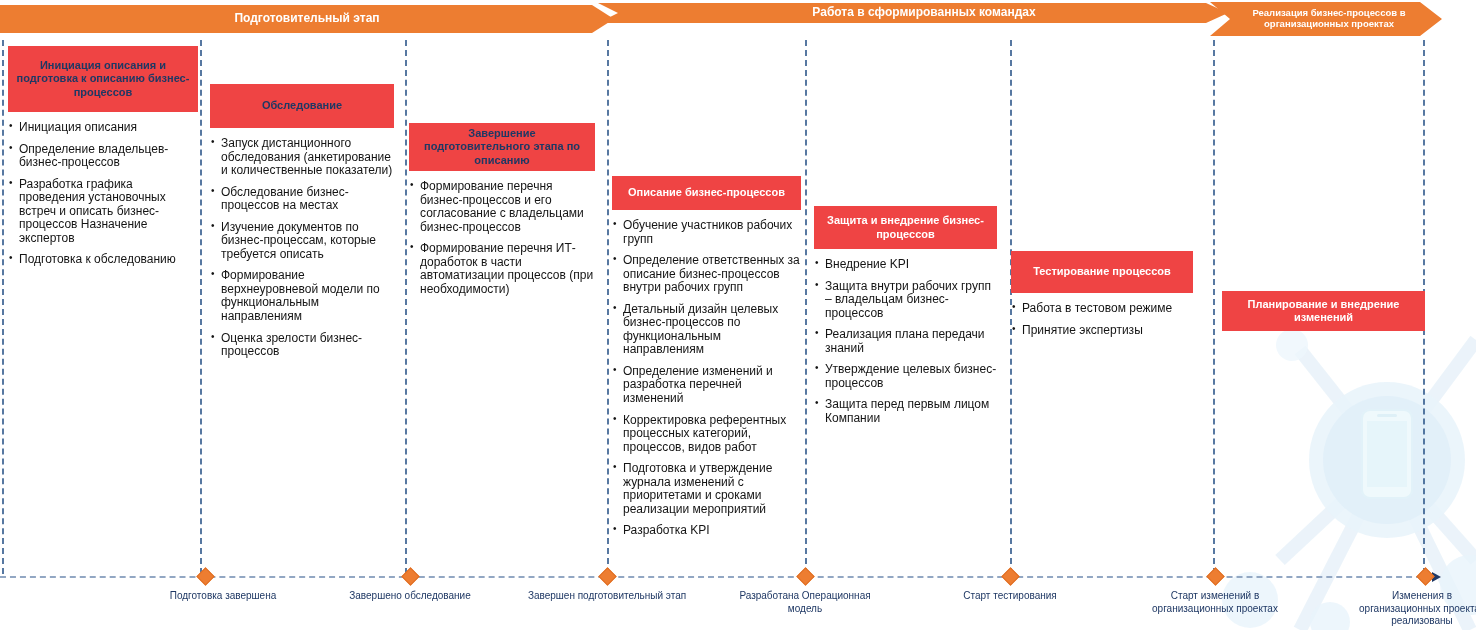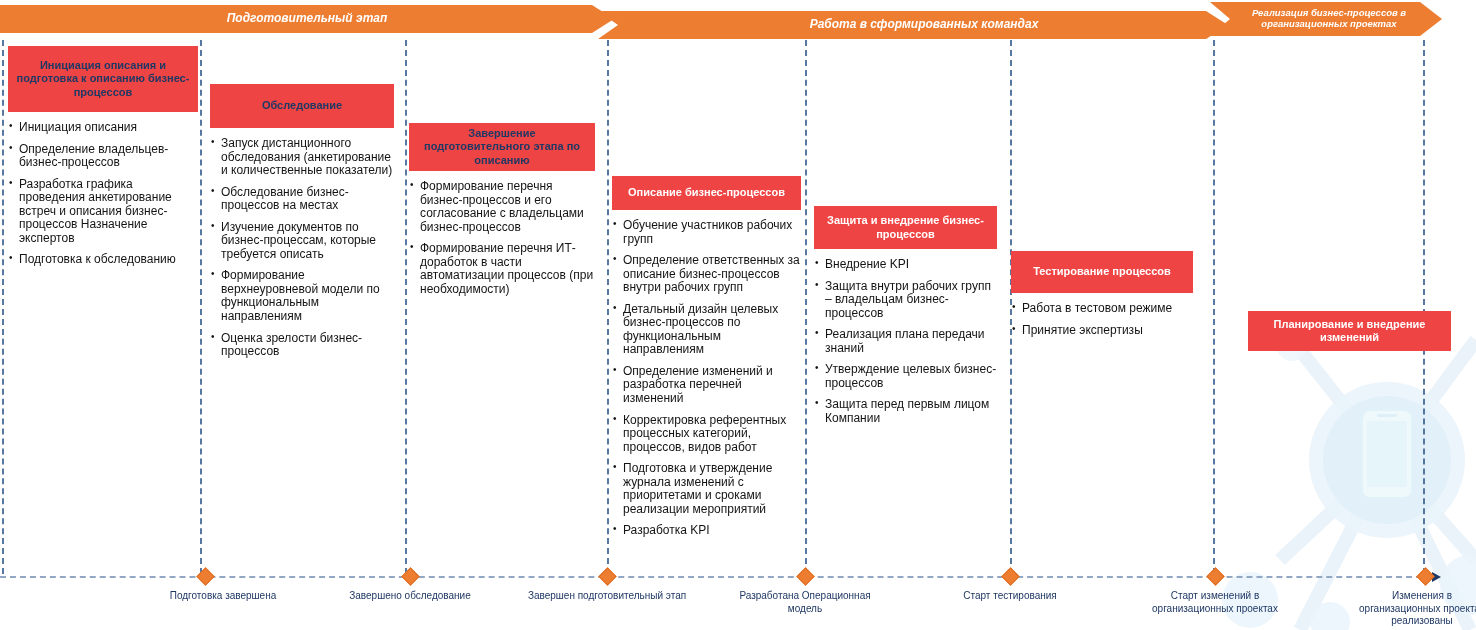--- a/index.html
+++ b/index.html
@@ -3,30 +3,30 @@
 <meta charset="utf-8">
 <style>
   html,body{margin:0;padding:0;}
   body{
     width:1476px;height:630px;position:relative;overflow:hidden;
     background:#ffffff;font-family:"Liberation Sans","DejaVu Sans",sans-serif;
   }
   
   .bg-decor{position:absolute;right:0;top:0;width:480px;height:630px;pointer-events:none;}
   
-  .banner{position:absolute;font-style:italic;}
+  .banner{position:absolute;}
   .banner-bg{position:absolute;inset:0;background:#ED7D31;}
   .banner-bg.tip{clip-path:polygon(0 0,calc(100% - 22px) 0,100% 50%,calc(100% - 22px) 100%,0 100%);}
   .banner-bg.notch-tip{clip-path:polygon(0 0,calc(100% - 22px) 0,100% 50%,calc(100% - 22px) 100%,0 100%,20px 50%);}
   .banner-label{
     position:relative;z-index:2;height:100%;display:flex;align-items:center;justify-content:center;
     color:#fff;font-weight:bold;font-size:12px;text-align:center;line-height:1.15;
   }
   #banner1{left:0;top:5px;width:614px;height:28px;}
-  #banner2{left:598px;top:11px;width:630px;height:28px;}
+  #banner2{left:598px;top:3px;width:630px;height:20px;}
   #banner2 .banner-label{padding-left:22px;}
   #banner3{left:1210px;top:2px;width:232px;height:34px;}
   #banner3 .banner-label{font-size:9.5px;padding-left:16px;padding-right:10px;}
   
   .vline{position:absolute;top:40px;height:534px;width:0;border-left:2px dashed #3A6191;opacity:.85;}
   
   .col{position:absolute;}
   .col-header{
     background:#ef4444;font-weight:bold;font-size:11px;text-align:center;line-height:1.2;
     display:flex;align-items:center;justify-content:center;padding:2px 6px;box-sizing:border-box;
@@ -35,21 +35,21 @@
   .col-header.white{color:#fff;}
   .col ul{list-style:none;margin:9px 0 0 0;padding:0;font-size:12px;color:#141414;}
   .col li{position:relative;padding-left:11px;margin-bottom:8px;line-height:1.13;}
   .col li::before{content:"\2022";position:absolute;left:1px;top:-1px;font-size:10px;color:#141414;}
   #col1{left:8px;width:190px;top:46px;}   #col1 .col-header{height:66px;}
   #col2{left:210px;width:184px;top:84px;} #col2 .col-header{height:44px;}
   #col3{left:409px;width:186px;top:123px;}#col3 .col-header{height:48px;}
   #col4{left:612px;width:189px;top:176px;}#col4 .col-header{height:34px;}
   #col5{left:814px;width:183px;top:206px;}#col5 .col-header{height:43px;}
   #col6{left:1011px;width:182px;top:251px;}#col6 .col-header{height:42px;}
-  #col7{left:1248px;width:203px;top:291px;margin-top:20px;}#col7 .col-header{height:40px;}
+  #col7{left:1222px;width:203px;top:291px;}#col7 .col-header{height:40px;}
   
   .timeline-line{position:absolute;left:0;top:576px;width:1432px;border-top:2px dashed #92A7C3;}
   .timeline-arrow{
     position:absolute;left:1432px;top:572px;width:0;height:0;
     border-left:9px solid #1F3864;border-top:5px solid transparent;border-bottom:5px solid transparent;
   }
   .diamond{
     position:absolute;top:570px;width:13px;height:13px;background:#ED7D31;
     transform:rotate(45deg);border:1px solid #e06f24;box-sizing:border-box;
   }
@@ -104,21 +104,21 @@
 <div class="vline" style="left:805px"></div>
 <div class="vline" style="left:1010px"></div>
 <div class="vline" style="left:1213px"></div>
 <div class="vline" style="left:1423px"></div>
 
 <div class="col" id="col1">
   <div class="col-header navy">Инициация описания и подготовка к описанию бизнес-процессов</div>
   <ul>
       <li>Инициация описания</li>
       <li>Определение владельцев-бизнес-процессов</li>
-      <li>Разработка графика проведения анкетирование встреч и описания бизнес-процессов Назначение экспертов</li>
+      <li>Разработка графика проведения установочных встреч и описать бизнес-процессов Назначение экспертов</li>
       <li>Подготовка к обследованию</li>
     </ul>
 </div>
 <div class="col" id="col2">
   <div class="col-header navy">Обследование</div>
   <ul>
       <li>Запуск дистанционного обследования (анкетирование и количественные показатели)</li>
       <li>Обследование бизнес-процессов на местах</li>
       <li>Изучение документов по бизнес-процессам, которые требуется описать</li>
       <li>Формирование верхнеуровневой  модели по функциональным направлениям</li>

